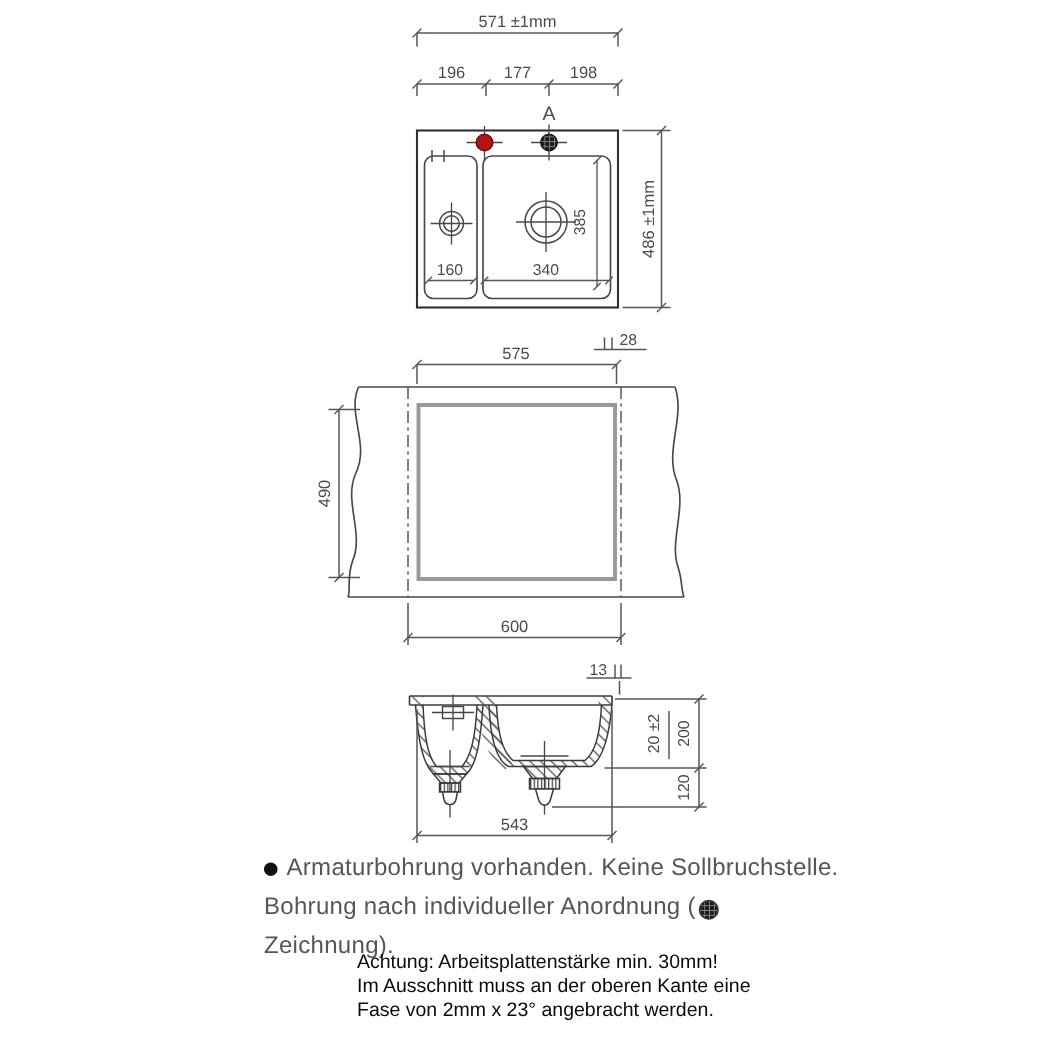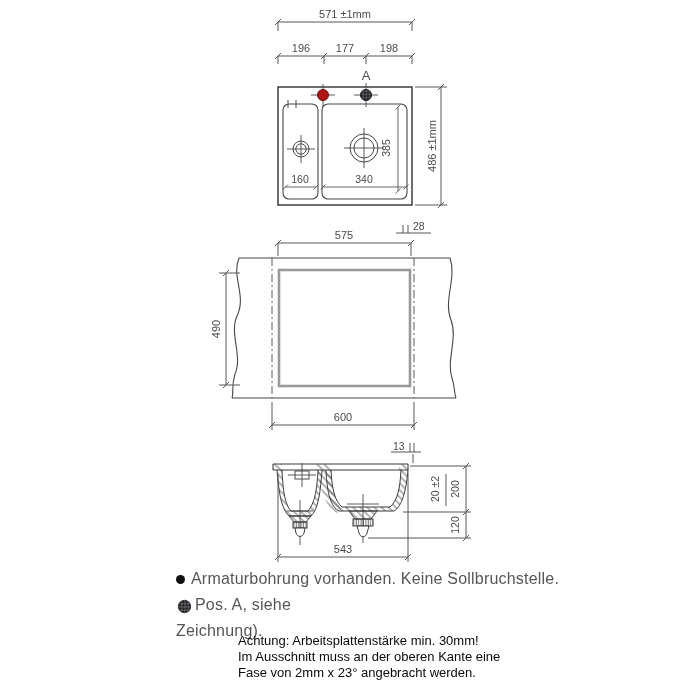--- a/index.html
+++ b/index.html
@@ -243,24 +243,24 @@
   </g>
 </svg>
 
 
 <div class="note">
   <div class="row">
     <span class="bullet"></span>
     <span>Armaturbohrung vorhanden. Keine Sollbruchstelle.</span>
   </div>
   <div class="row">
+    <span>Bohrung nach individueller Anordnung (</span>
     <svg class="posicon" width="15" height="15">
       <circle cx="7.5" cy="7.5" r="6.2" fill="url(#gridpat)" stroke="#333"></circle>
     </svg>
-    <span>Pos. A, siehe</span>
   </div>
   <div class="row">
     <span>Zeichnung).</span>
   </div>
 </div>
 
 <div class="attention">
   <div>Achtung: Arbeitsplattenstärke min. 30mm!</div>
   <div>Im Ausschnitt muss an der oberen Kante eine</div>
   <div>Fase von 2mm x 23° angebracht werden.</div>

